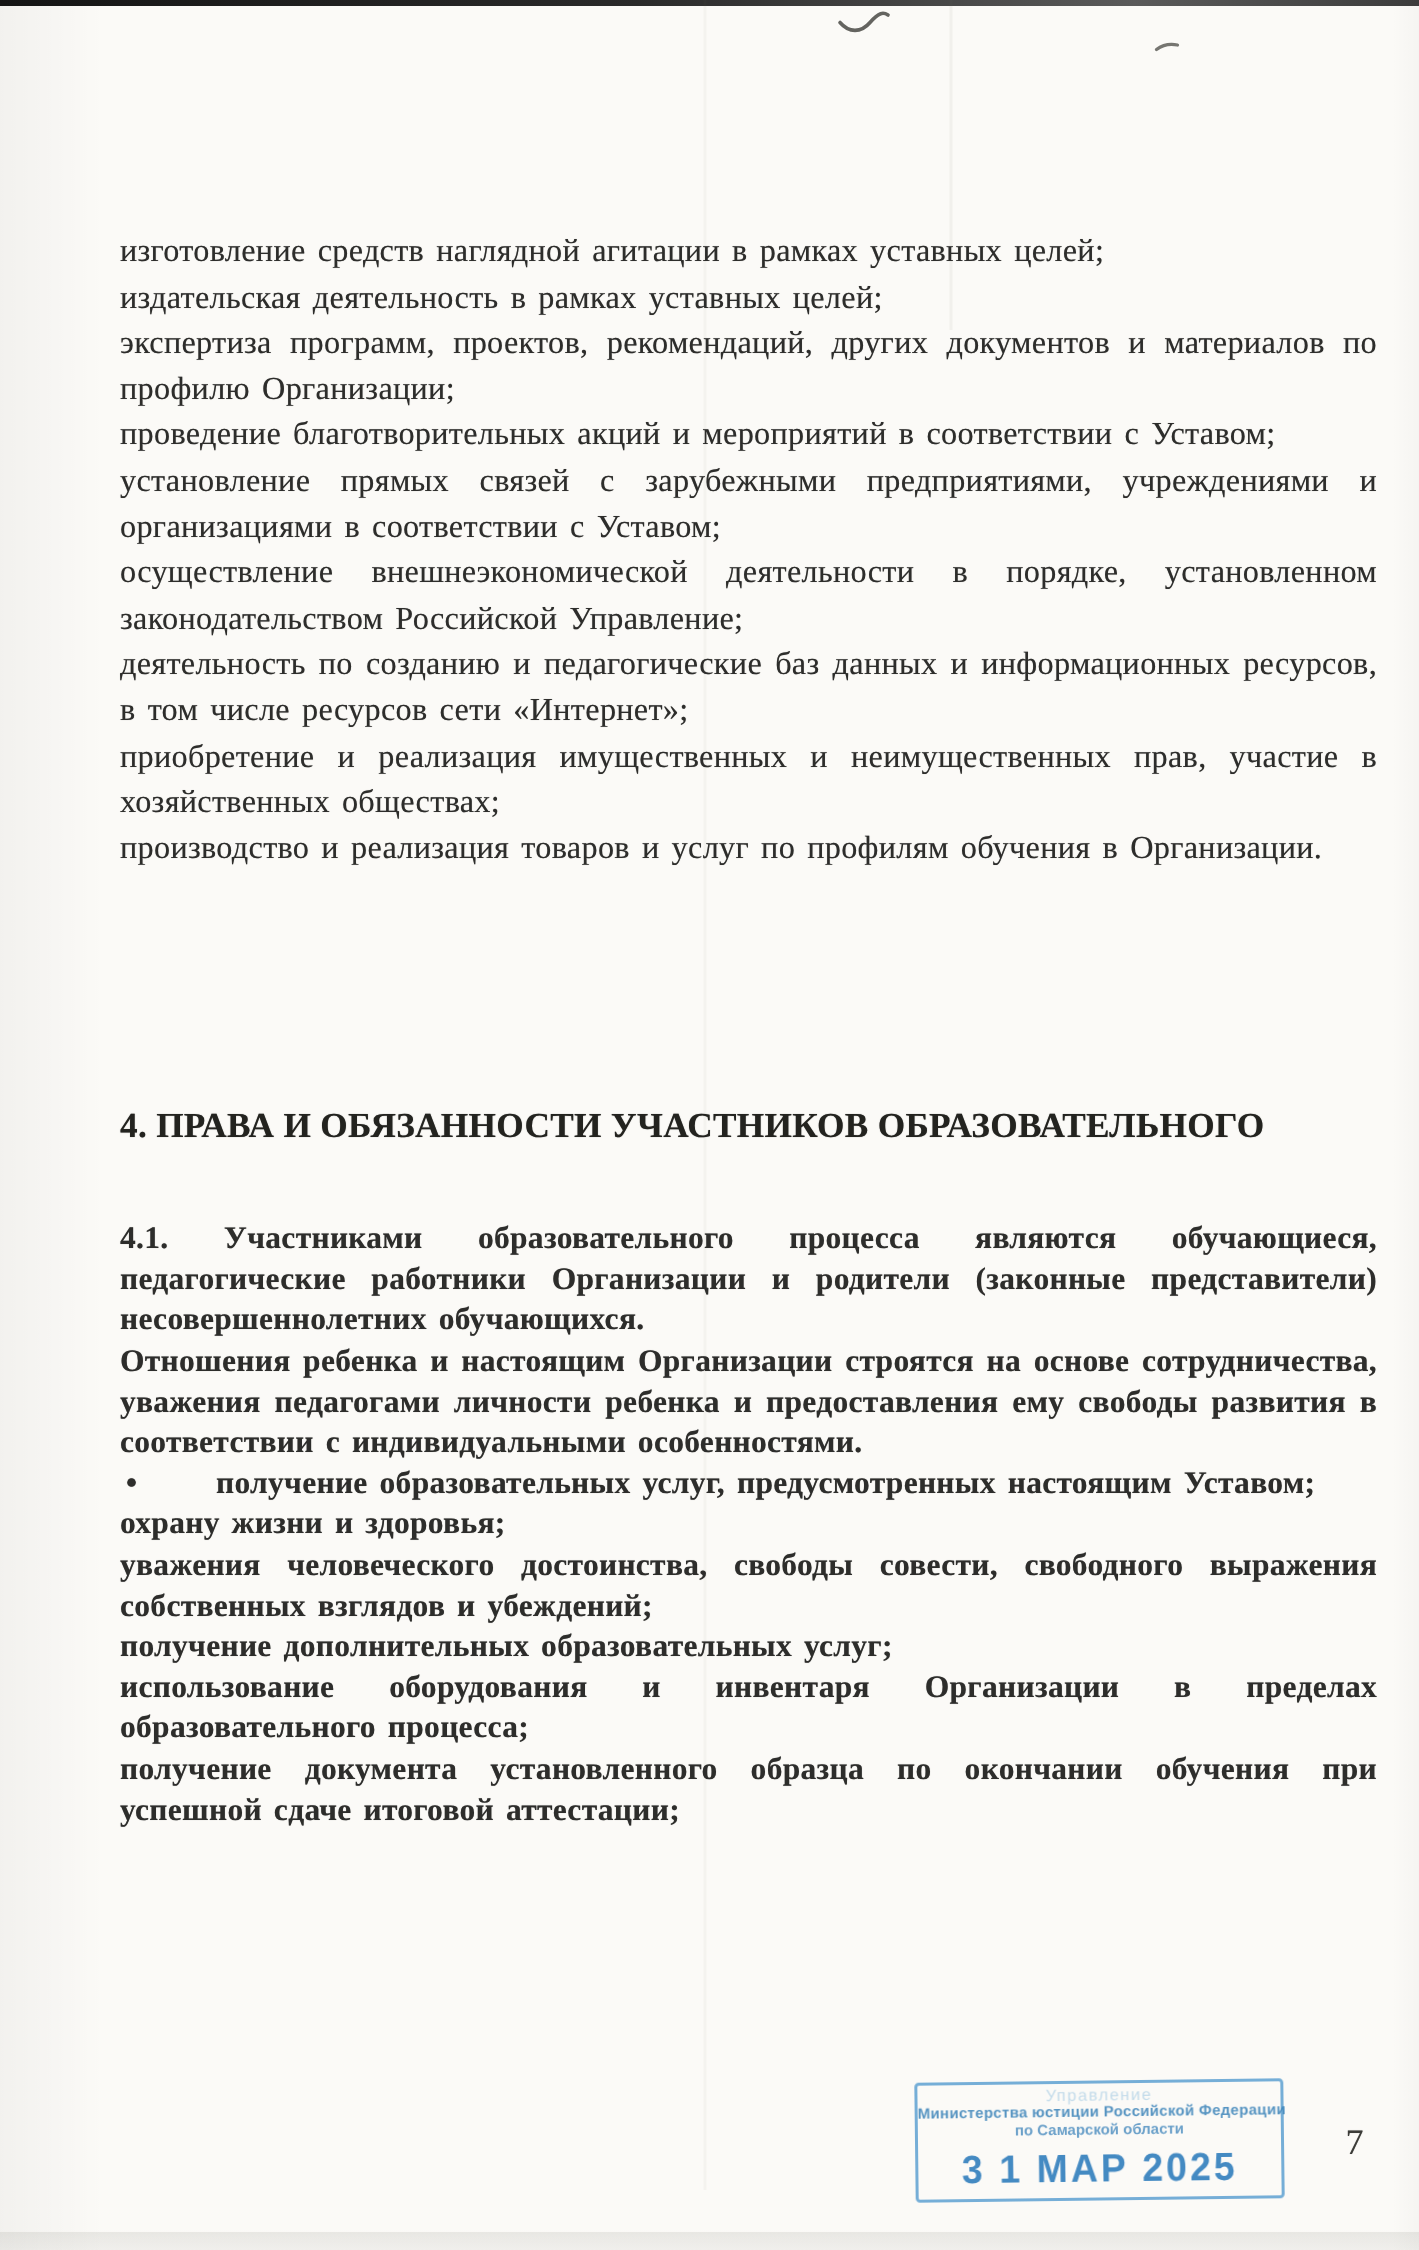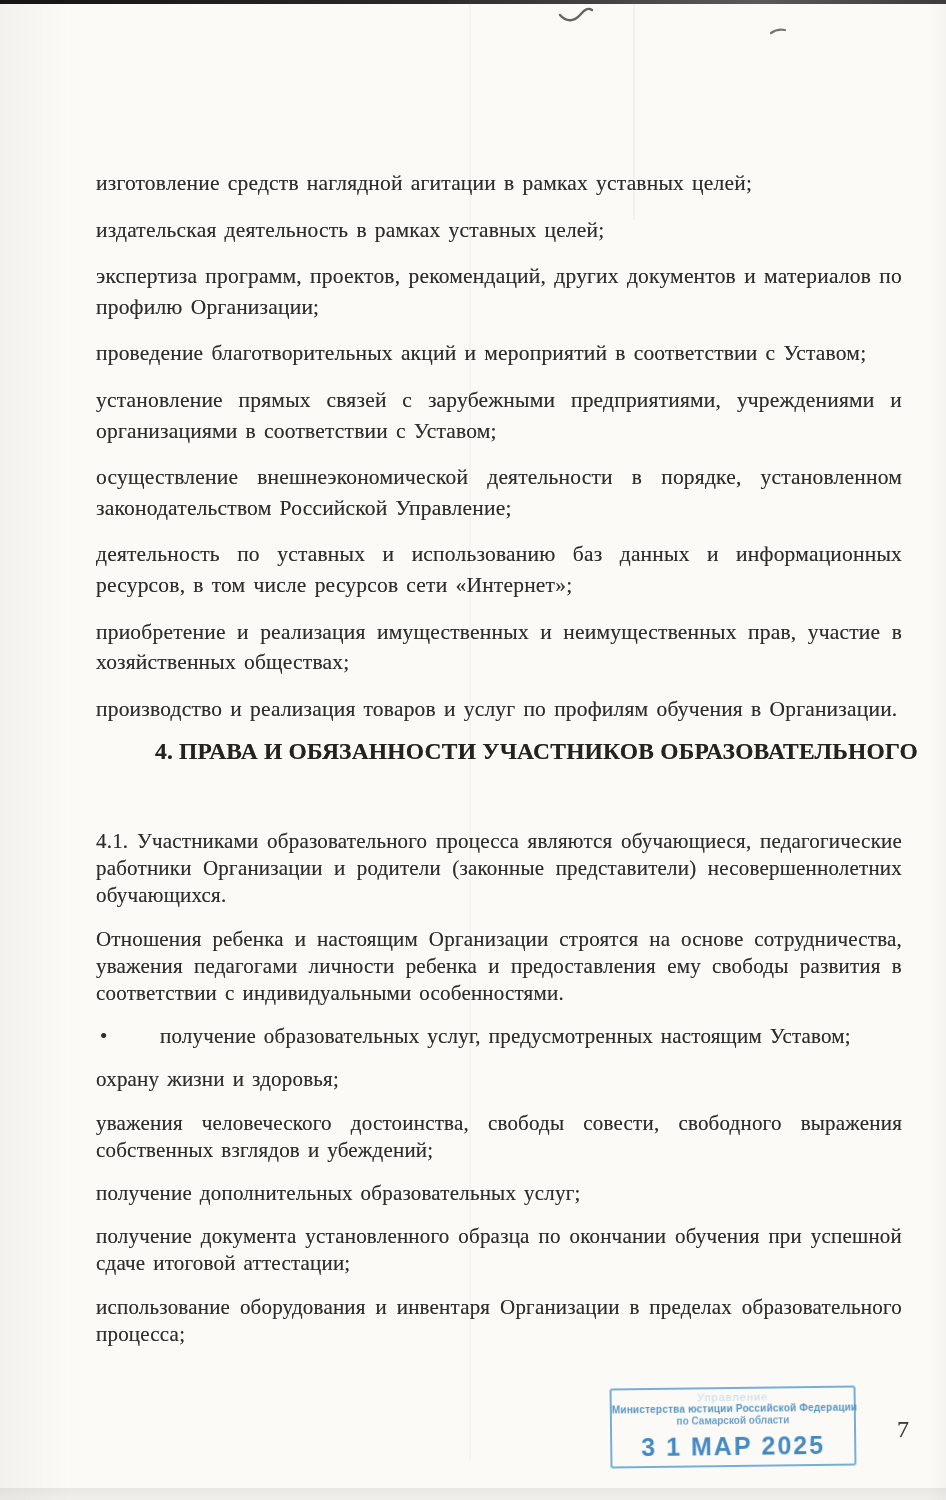--- a/index.html
+++ b/index.html
@@ -25,26 +25,26 @@
   }
   .fold-a{left:469px;height:1460px;}
   .fold-b{left:633px;height:220px;background:rgba(110,110,95,0.07);}
   .bodytext{
     position:absolute;left:80px;width:838px;
     text-align:justify;
     letter-spacing:0.2px;
     word-spacing:2.5px;
     text-shadow:0 0 0.5px rgba(20,20,20,0.45);
   }
-  .bodytext p{margin:16px;}
+  .bodytext p{margin:0;}
   .activities{top:152px;font-size:21.5px;line-height:30.6px;}
-  .clauses{top:812px;font-size:21px;line-height:27.2px;}
+  .clauses{top:812px;font-size:21px;line-height:27.2px;font-weight:bold;}
   .heading{
     position:absolute;left:80px;top:736px;width:838px;
-    text-align:right;font-weight:bold;font-size:23.5px;line-height:31.5px;
+    text-align:left;font-weight:bold;font-size:23.5px;line-height:31.5px;
     color:#23231f;letter-spacing:0.2px;
     text-shadow:0 0 0.6px rgba(10,10,10,0.5);
   }
   .bullet{display:inline-block;width:64px;padding-left:4px;box-sizing:border-box;}
   .bullet:empty{display:none;}
   .stamp{
     position:absolute;left:610px;top:1387px;width:246px;height:80px;
     border:2px solid rgba(72,148,204,0.75);
     border-radius:3px;
     transform:rotate(-0.7deg);
@@ -96,21 +96,21 @@
 
       <p>экспертиза программ, проектов, рекомендаций, других документов и материалов по профилю Организации;</p>
 
       <p>проведение благотворительных акций и мероприятий в соответствии с Уставом;</p>
 
       <p>установление прямых связей с зарубежными предприятиями, учреждениями и организациями в соответствии с Уставом;</p>
 
       <p>осуществление внешнеэкономической деятельности в порядке, установленном законодательством Российской Управление;</p>
 
 
-      <p>деятельность по уставных и использованию баз данных и информационных ресурсов, в том числе ресурсов сети «Интернет»;</p>
+      <p>деятельность по созданию и педагогические баз данных и информационных ресурсов, в том числе ресурсов сети «Интернет»;</p>
 
       <p>приобретение и реализация имущественных и неимущественных прав, участие в хозяйственных обществах;</p>
 
       <p>производство и реализация товаров и услуг по профилям обучения в Организации.</p>
     </div>
 
   <div class="heading">
     <div>4. ПРАВА И ОБЯЗАННОСТИ УЧАСТНИКОВ ОБРАЗОВАТЕЛЬНОГО</div>
   </div>
 
@@ -125,23 +125,23 @@
     <div>
 
         <p><span class="bullet">•</span><span>получение образовательных услуг, предусмотренных настоящим Уставом;</span></p>
 
         <p><span>охрану жизни и здоровья;</span></p>
 
         <p><span>уважения человеческого достоинства, свободы совести, свободного выражения собственных взглядов и убеждений;</span></p>
 
         <p><span>получение дополнительных образовательных услуг;</span></p>
 
+        <p><span>использование оборудования и инвентаря Организации в пределах образовательного процесса;</span></p>
+
         <p><span>получение документа установленного образца по окончании обучения при успешной сдаче итоговой аттестации;</span></p>
-
-        <p><span>использование оборудования и инвентаря Организации в пределах образовательного процесса;</span></p>
 
       </div>
   </div>
 
   <div class="stamp">
     <div class="stamp-line1">Управление</div>
     <div class="stamp-line2">Министерства юстиции Российской Федерации</div>
     <div class="stamp-line3">по Самарской области</div>
     <div class="stamp-date">3 1 МАР 2025</div>
   </div>

